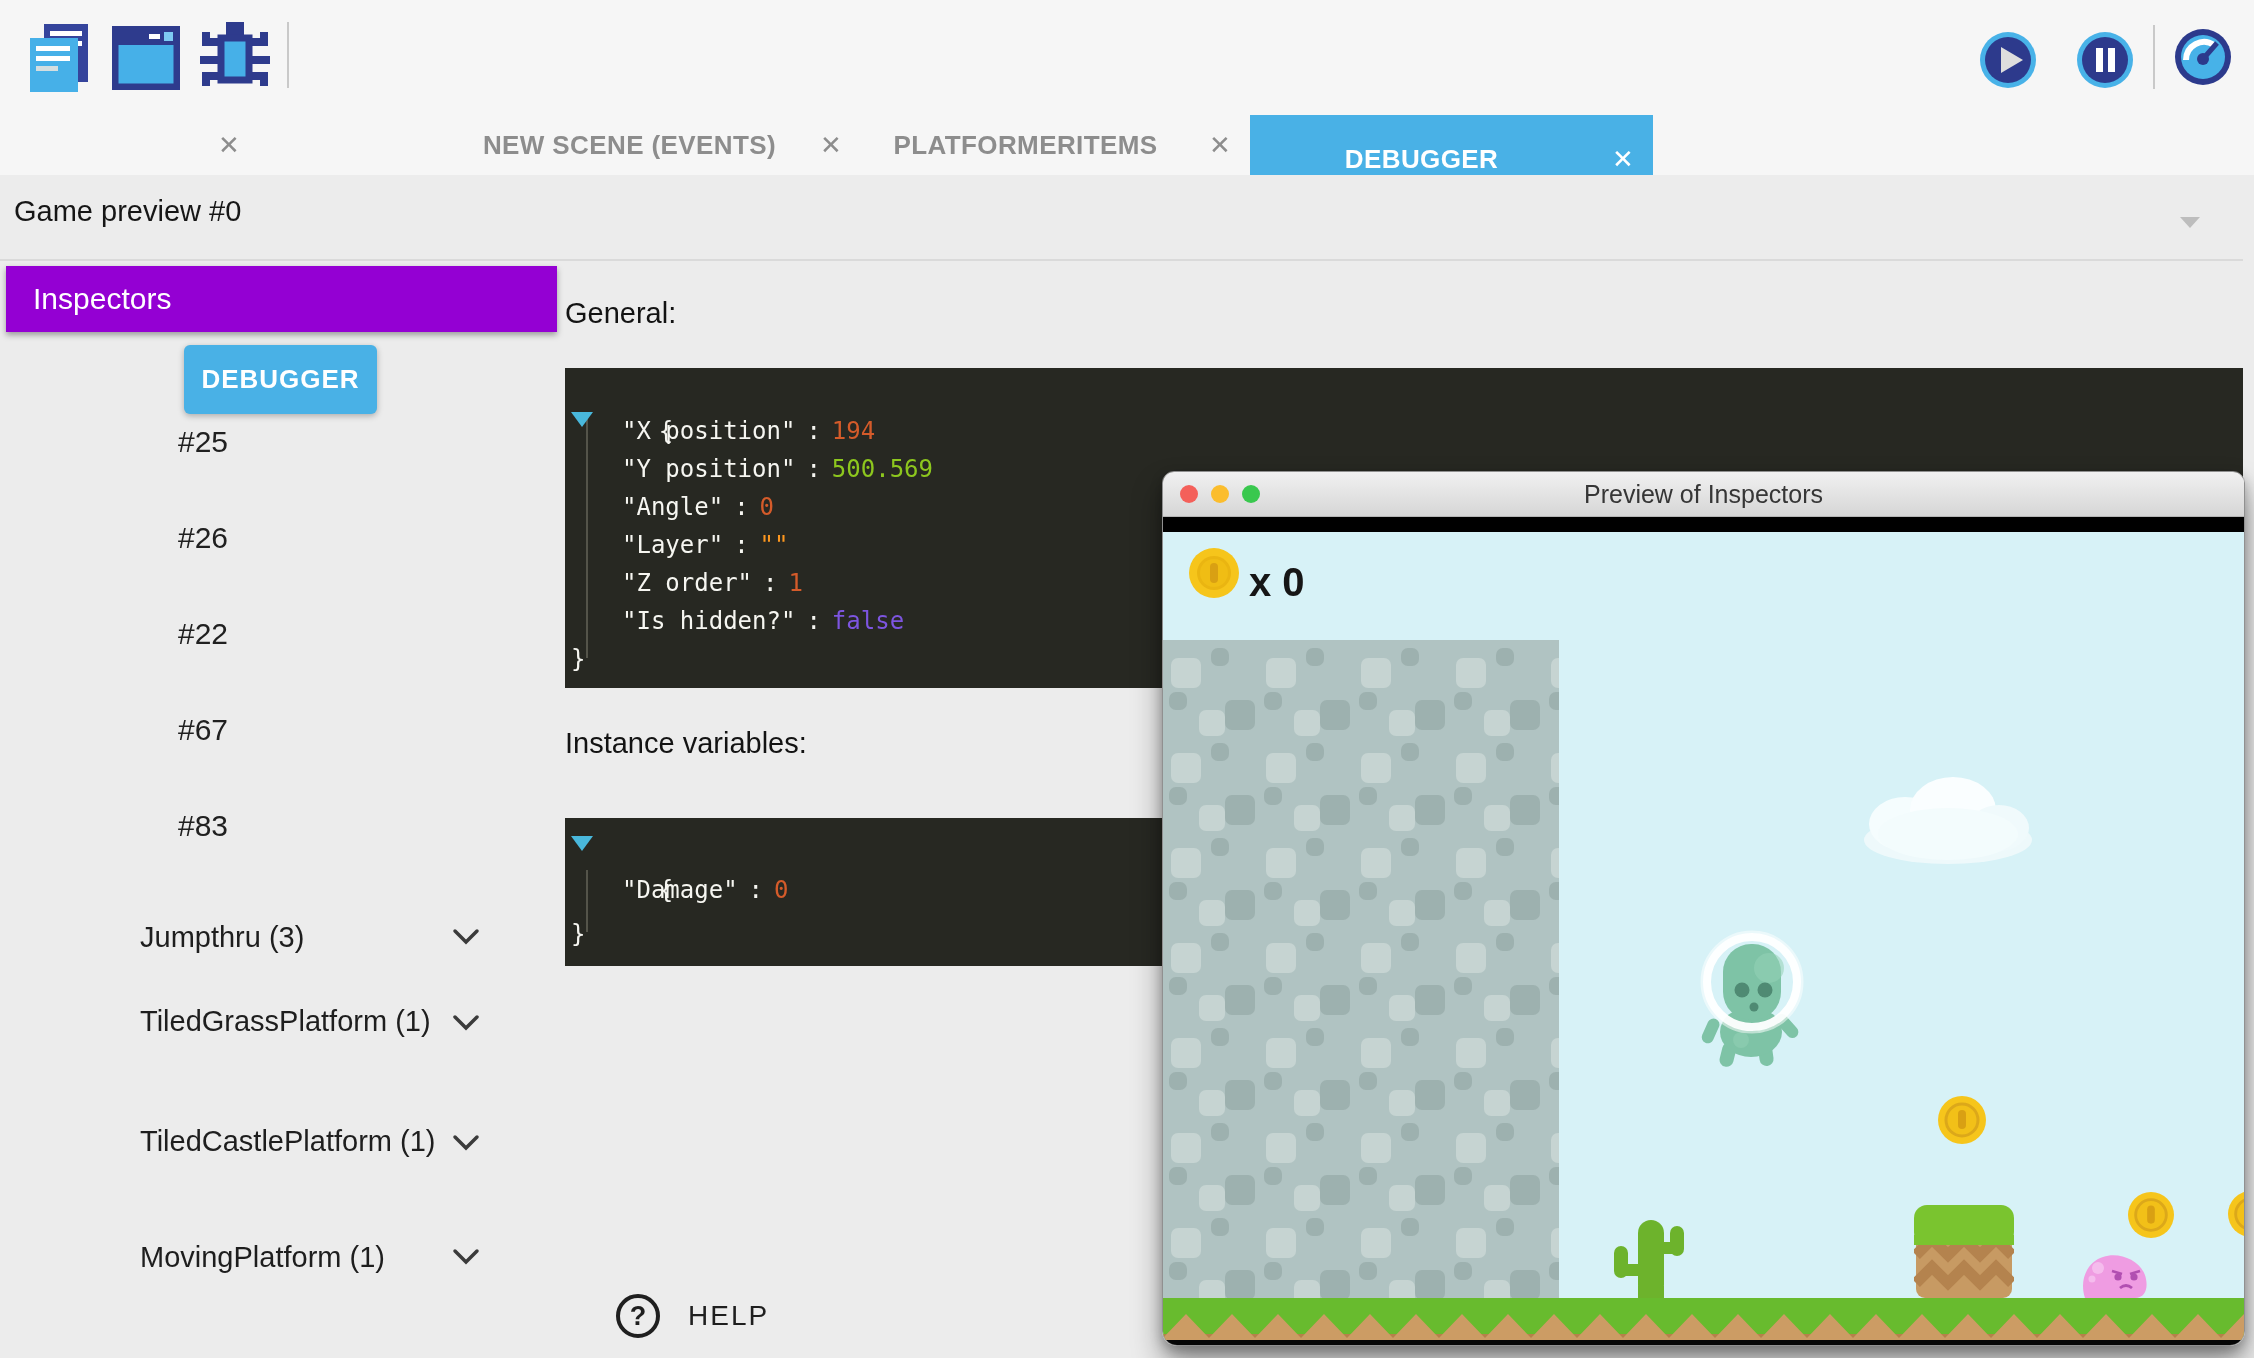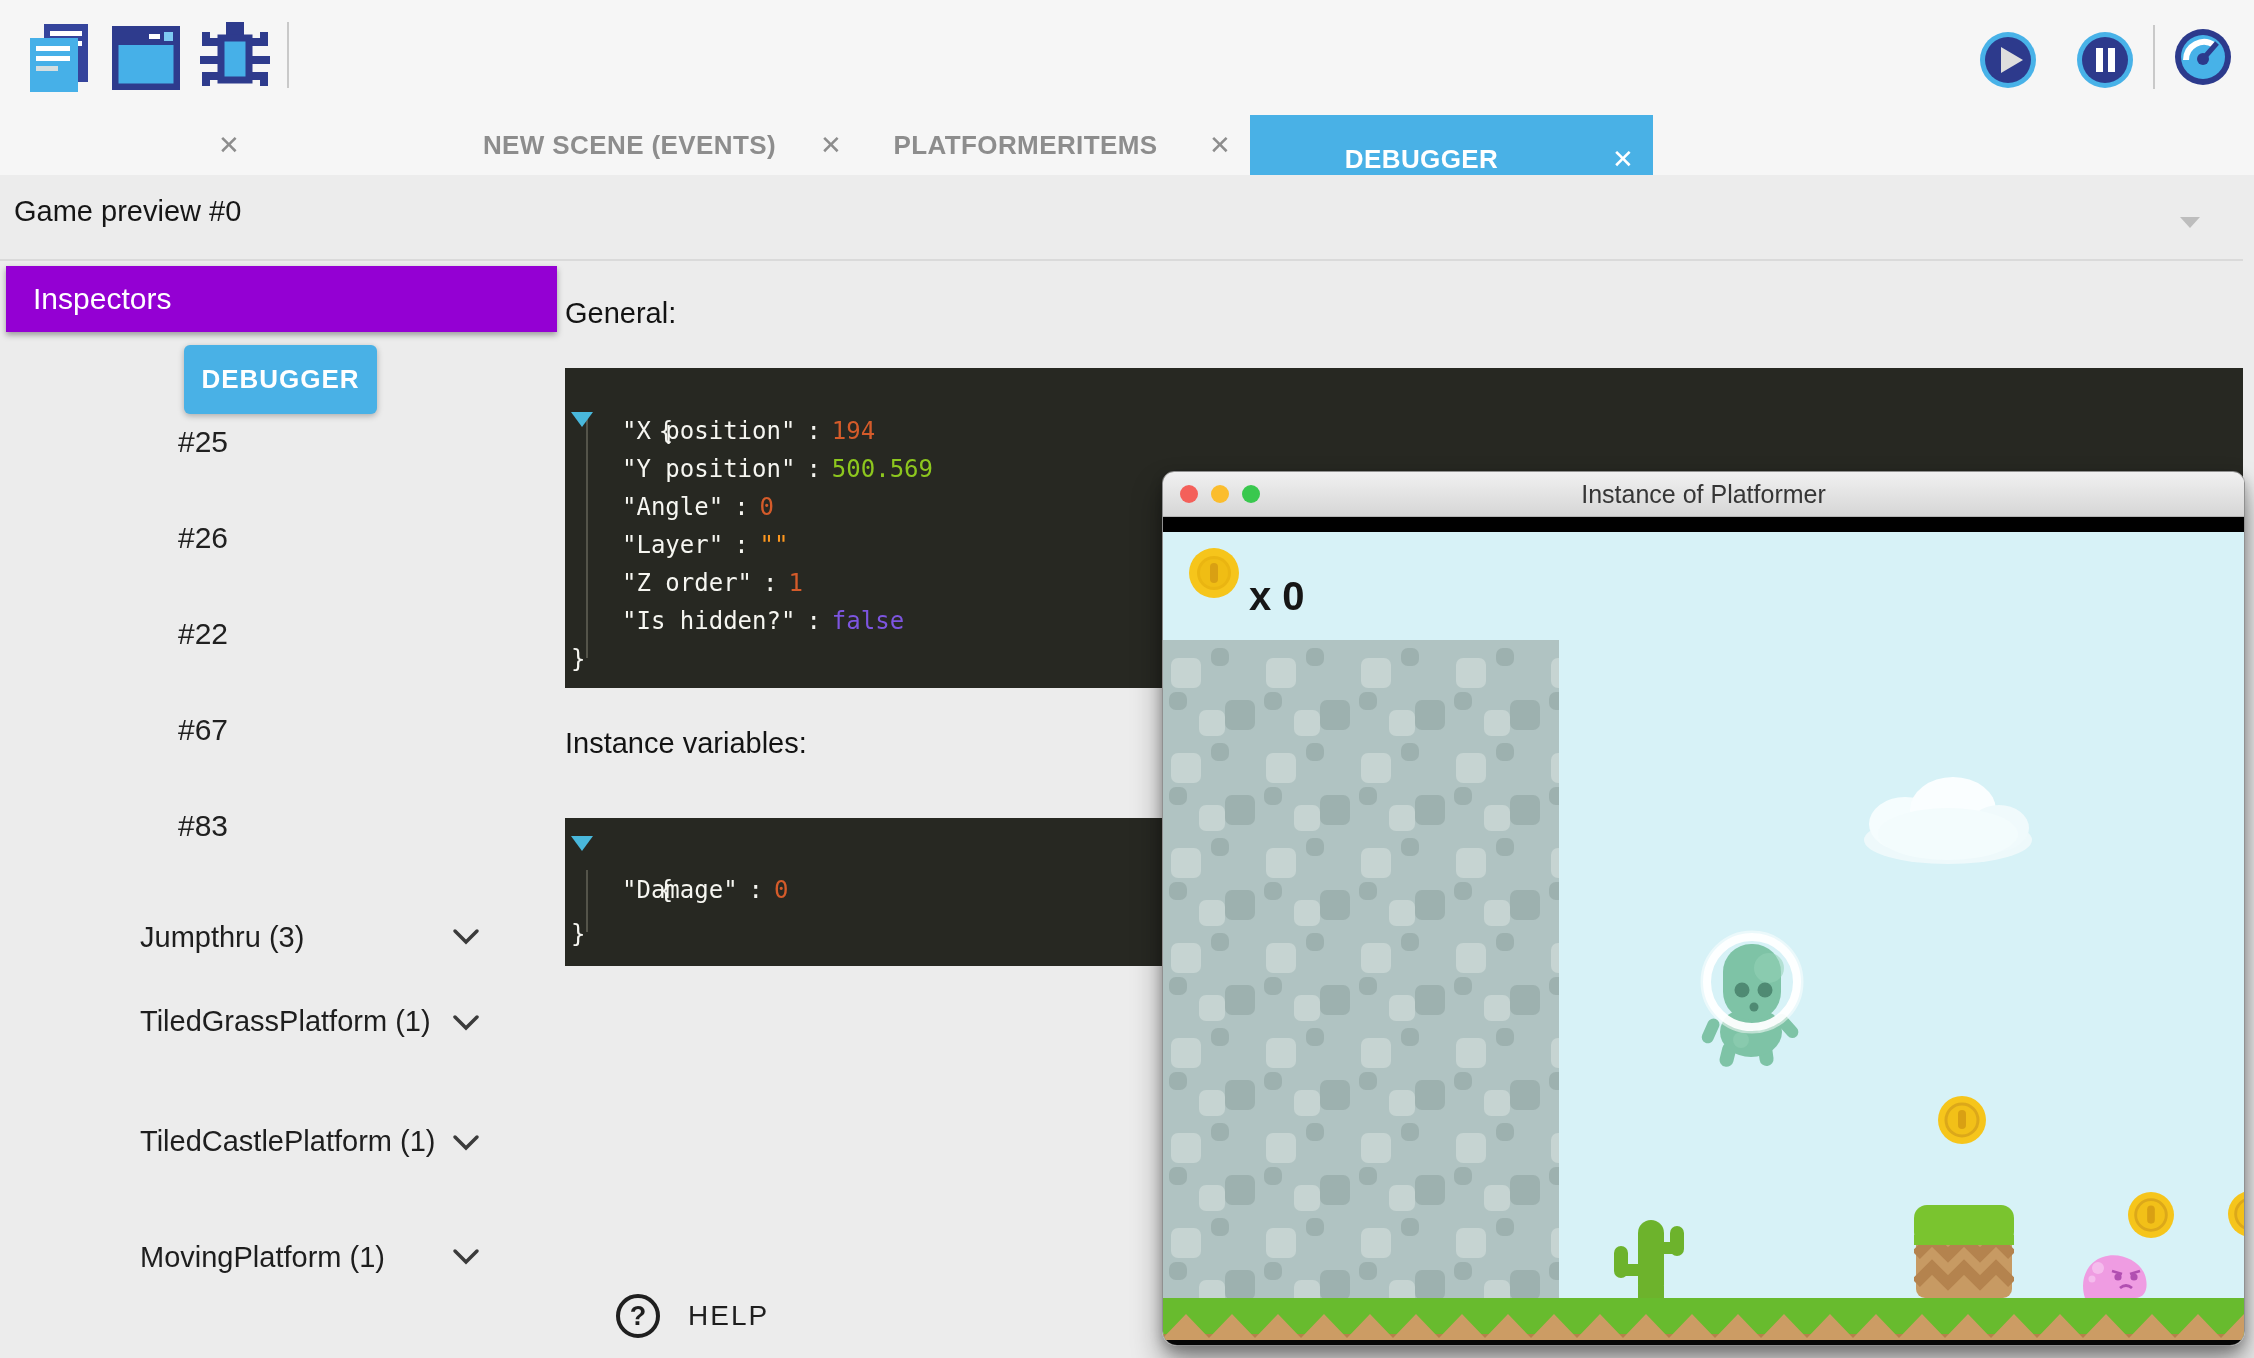--- a/index.html
+++ b/index.html
@@ -77,21 +77,21 @@
   .mac-light{width:18px;height:18px;border-radius:50%;margin-left:13px;cursor:pointer;}
   .mac-light.red{background:#f4605a;margin-left:17px;}
   .mac-light.yellow{background:#fbbd2d;}
   .mac-light.green{background:#39c84e;}
   .mac-title{position:absolute;left:0;right:0;text-align:center;font-size:25px;color:#363636;}
   .mac-topstrip{height:15px;background:#000;}
   .game-area{height:808px;background:var(--sky,#d7f2f7);position:relative;overflow:hidden;}
   .mac-bottomedge{height:7px;background:#060606;}
 
   
-  .hud-coins{position:absolute;left:86px;top:42px;font-size:40px;font-weight:700;color:#161616;}
+  .hud-coins{position:absolute;left:86px;top:28px;font-size:40px;font-weight:700;color:#161616;}
   .castle-wall{position:absolute;left:0;top:108px;width:396px;height:658px;background:#b0c3c2;overflow:hidden;}
   .wall-sq{position:absolute;border-radius:7px;}
   .sq-light{background:#c6d4d2;}
   .sq-dark{background:#9db1af;}
   .sprite{position:absolute;}
 </style>
 </head>
 <body>
 
 <div class="abs toolbar">
@@ -247,21 +247,21 @@
 <div class="abs help-row">
   <span class="help-icon">?</span>
   <span class="help-label">HELP</span>
 </div>
 
 <div class="abs mac-window">
   <div class="mac-titlebar">
     <span class="mac-light red"></span>
     <span class="mac-light yellow"></span>
     <span class="mac-light green"></span>
-    <span class="mac-title">Instance of Platformer</span>
+    <span class="mac-title">Preview of Inspectors</span>
   </div>
   <div class="mac-topstrip"></div>
 
   <div class="game-area">
 
     <span class="sprite" style="left:25px;top:15px">
       <svg width="52" height="52" viewBox="0 0 52 52">
         <circle cx="26" cy="26" r="25" fill="#f6c51b"></circle>
         <circle cx="26" cy="26" r="17" fill="#eab511"></circle>
         <circle cx="26" cy="26" r="14" fill="#f0bd14"></circle>

